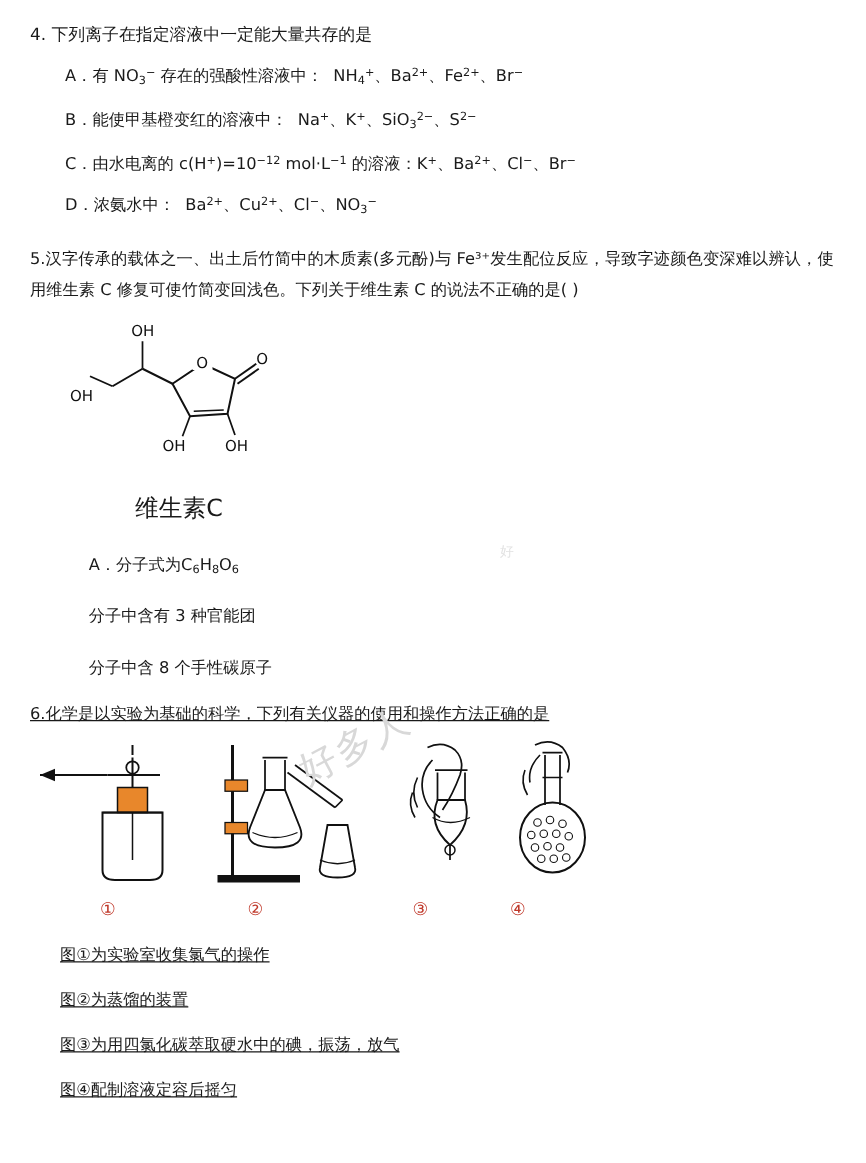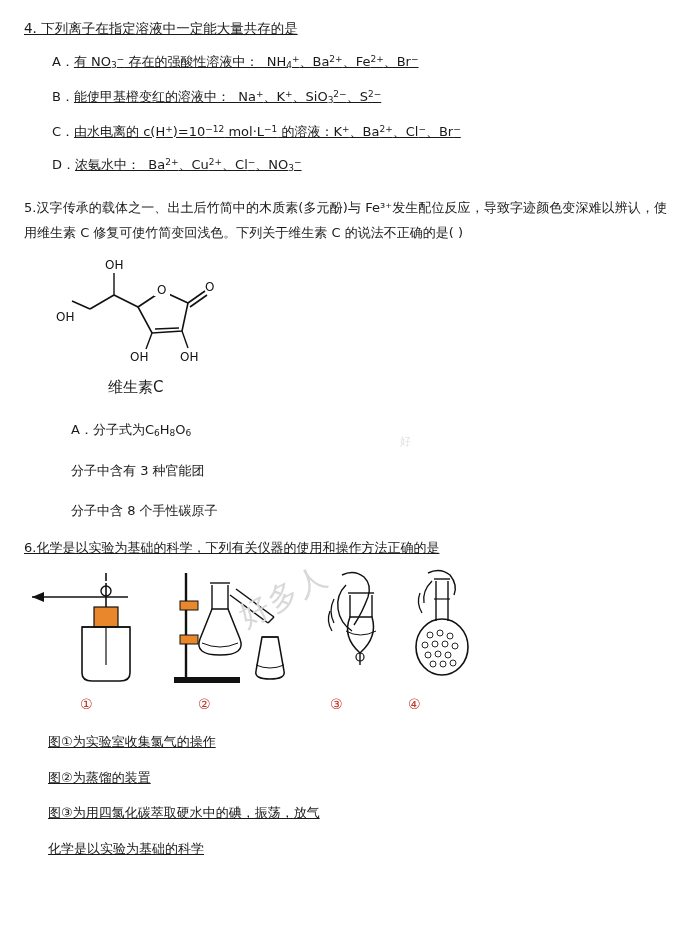--- a/index.html
+++ b/index.html
@@ -11,27 +11,27 @@
     position:relative;
     overflow:hidden;
   }
   .page{position:relative;width:693px;height:930px;padding:0;box-sizing:border-box;}
   .q{padding:0 26px 0 24px;}
   .qhead{font-size:13.5px;line-height:1.5;}
   .opt{margin-top:14px;padding-left:28px;font-size:13px;line-height:1.5;}
   .opt-lbl{display:inline-block;min-width:20px;}
   sub{font-size:9px;vertical-align:-0.25em;}
   sup{font-size:9px;vertical-align:0.45em;}
-  .q4{padding-top:18px;text-decoration:underline;}
+  .q4{padding-top:18px;}
   .q5{margin-top:20px;font-size:13px;line-height:1.9;}
   .q5 .body{text-align:justify;}
   .q5opts{margin-top:10px;margin-left:47px;}
   .q5opts .row{margin-top:16px;font-size:13px;}
   .struct{position:relative;height:120px;margin-top:6px;margin-left:18px;}
-  .caption{font-size:15px;margin-left:84px;margin-top:2px;}
+  .caption{font-size:19px;margin-left:84px;margin-top:18px;}
   .q6{margin-top:14px;font-size:13px;line-height:1.6;text-decoration:underline;}
   .apparatus{position:relative;height:128px;margin-top:6px;}
   .numrow{position:relative;height:24px;}
   .circlenum{position:absolute;font-size:14px;color:#c0392b;}
   .q6opts{margin-top:12px;}
   .q6opts .row{margin-top:15px;font-size:13px;margin-left:24px;}
   .q7{margin-top:18px;font-size:13px;}
   .cn{font-family:"DejaVu Sans","Liberation Sans",sans-serif;}
   .watermark{
     position:absolute;left:236px;top:576px;
@@ -197,21 +197,21 @@
       <span class="circlenum" style="left:56px;">①</span>
       <span class="circlenum" style="left:174px;">②</span>
       <span class="circlenum" style="left:306px;">③</span>
       <span class="circlenum" style="left:384px;">④</span>
     </div>
 
     <div class="q6opts">
       <div class="row cn">图①为实验室收集氯气的操作</div>
       <div class="row cn">图②为蒸馏的装置</div>
       <div class="row cn">图③为用四氯化碳萃取硬水中的碘，振荡，放气</div>
-      <div class="row cn">化学是以实验为基础的科学</div>
+      <div class="row cn">图④配制溶液定容后摇匀</div>
     </div>
   </div>
 
 
   <div class="watermark cn">好多人</div>
   <div class="watermark2 cn">好</div>
 
 </div>
 
 </body></html>

